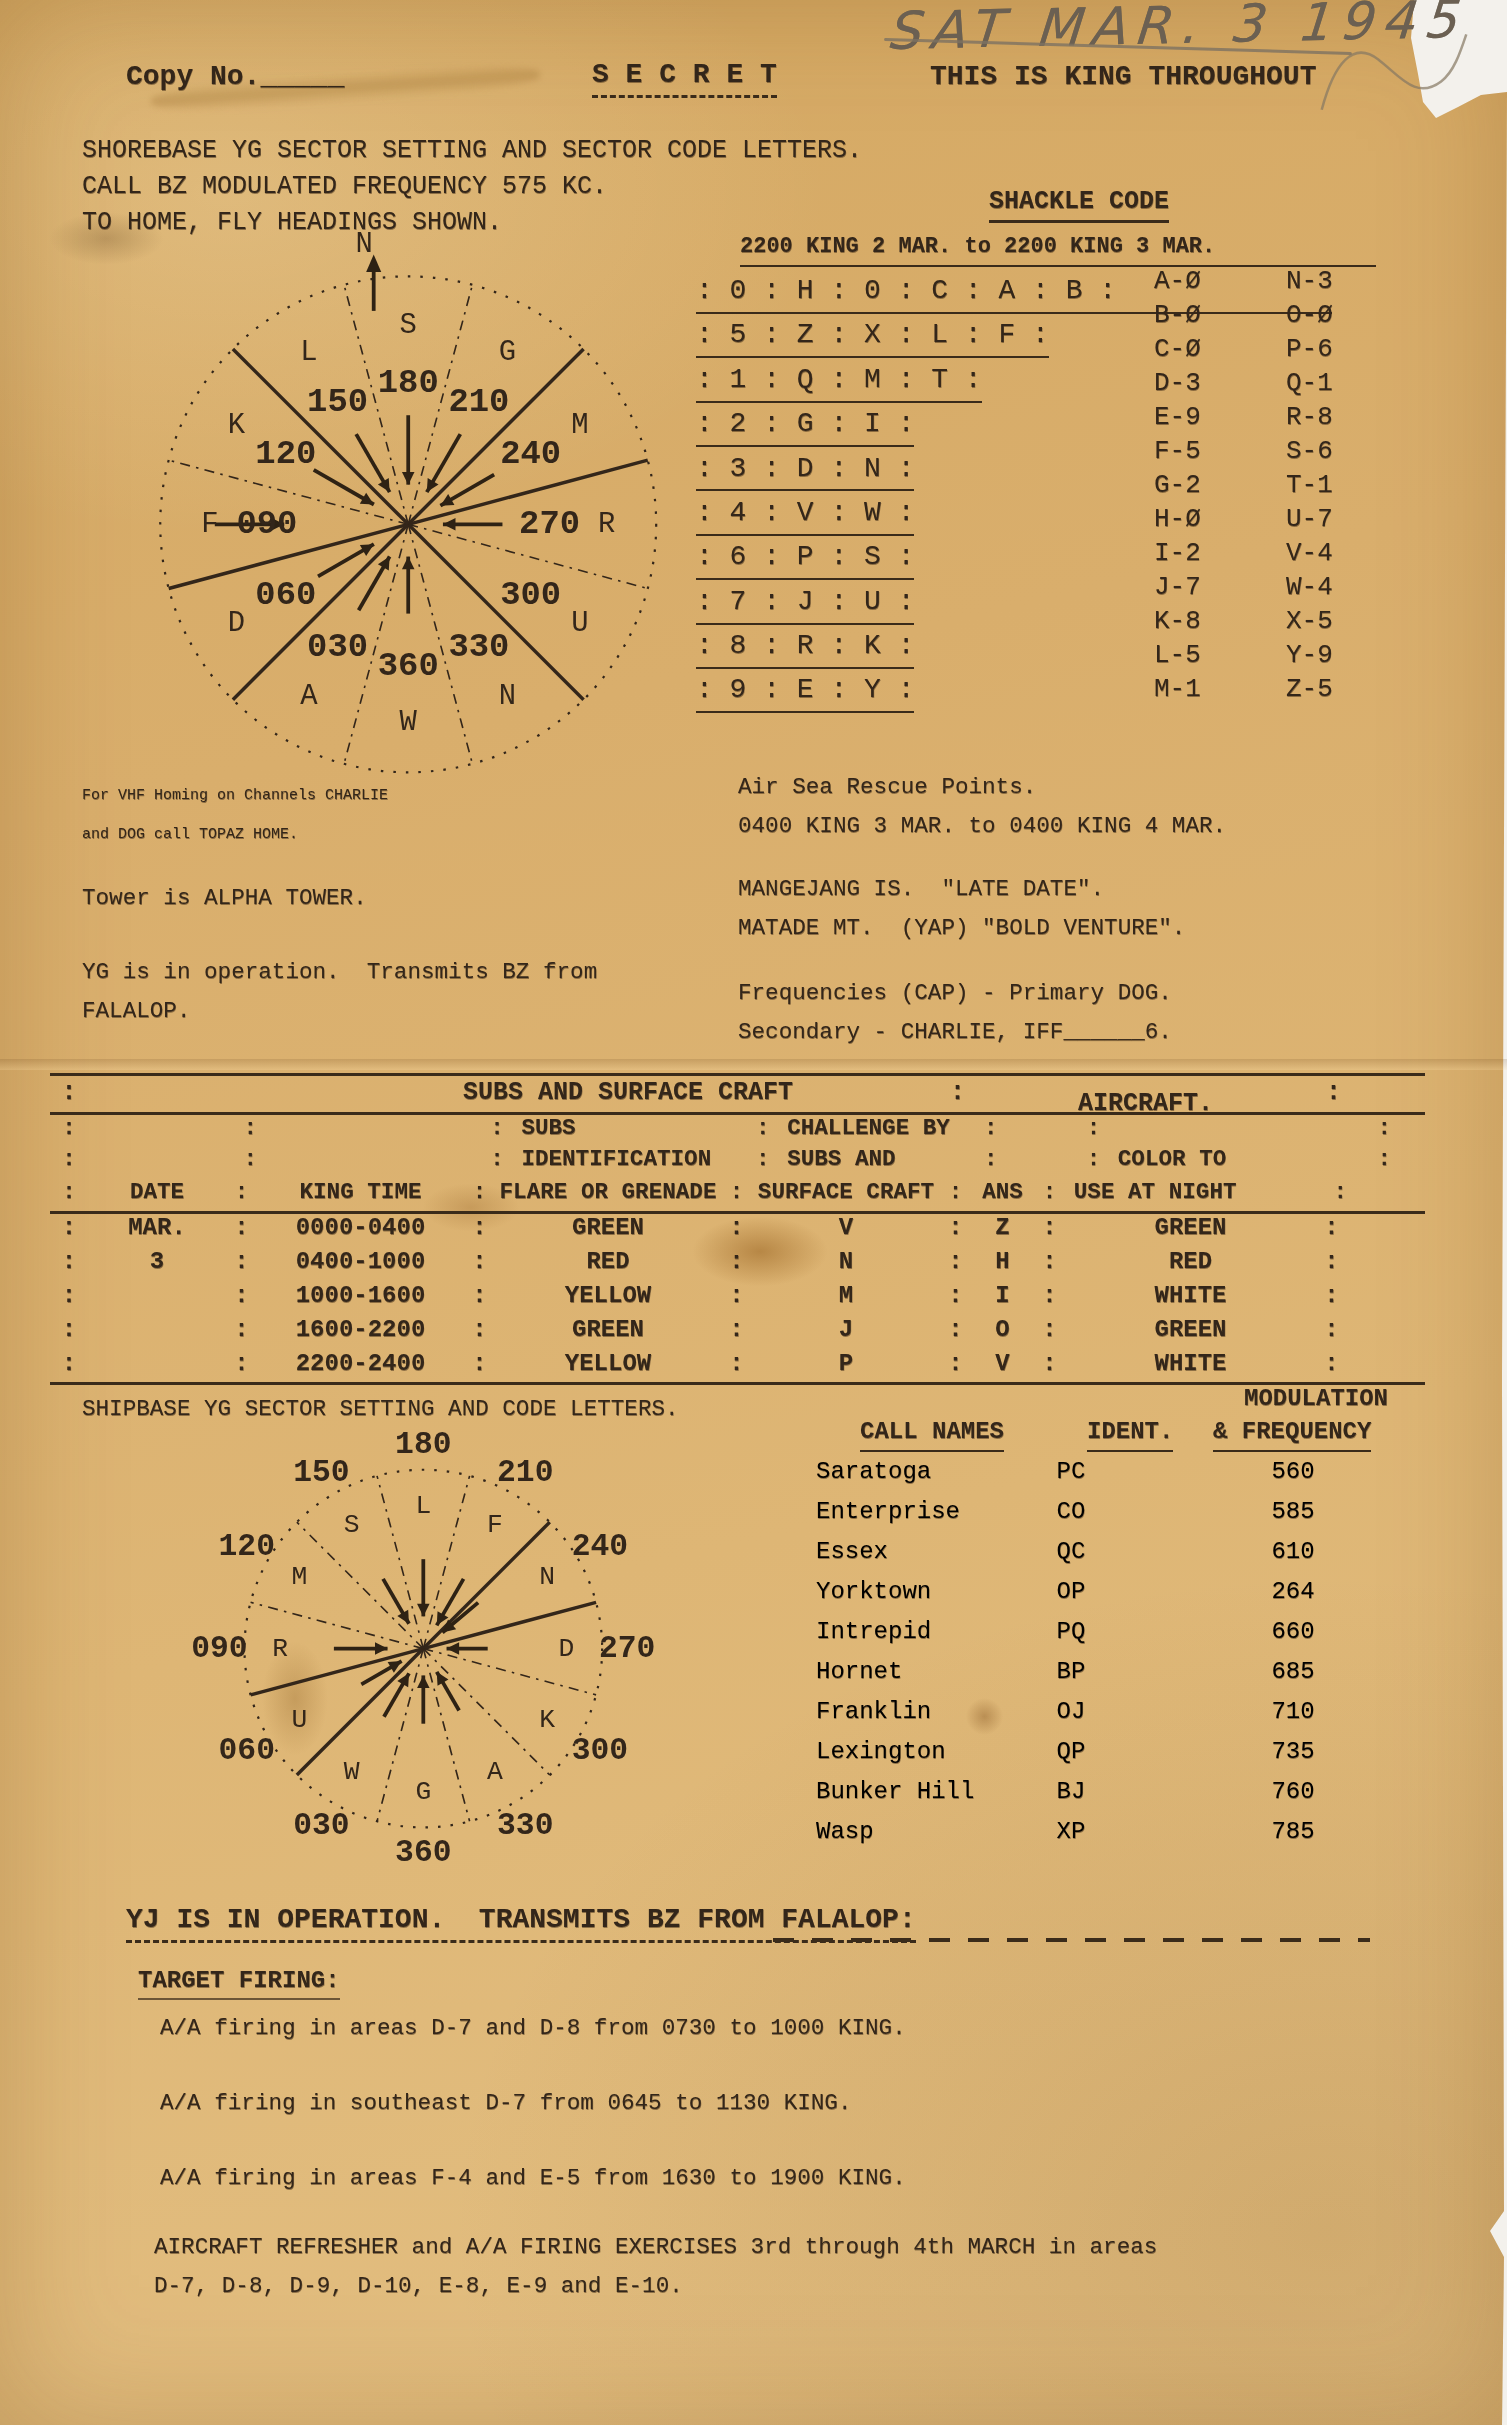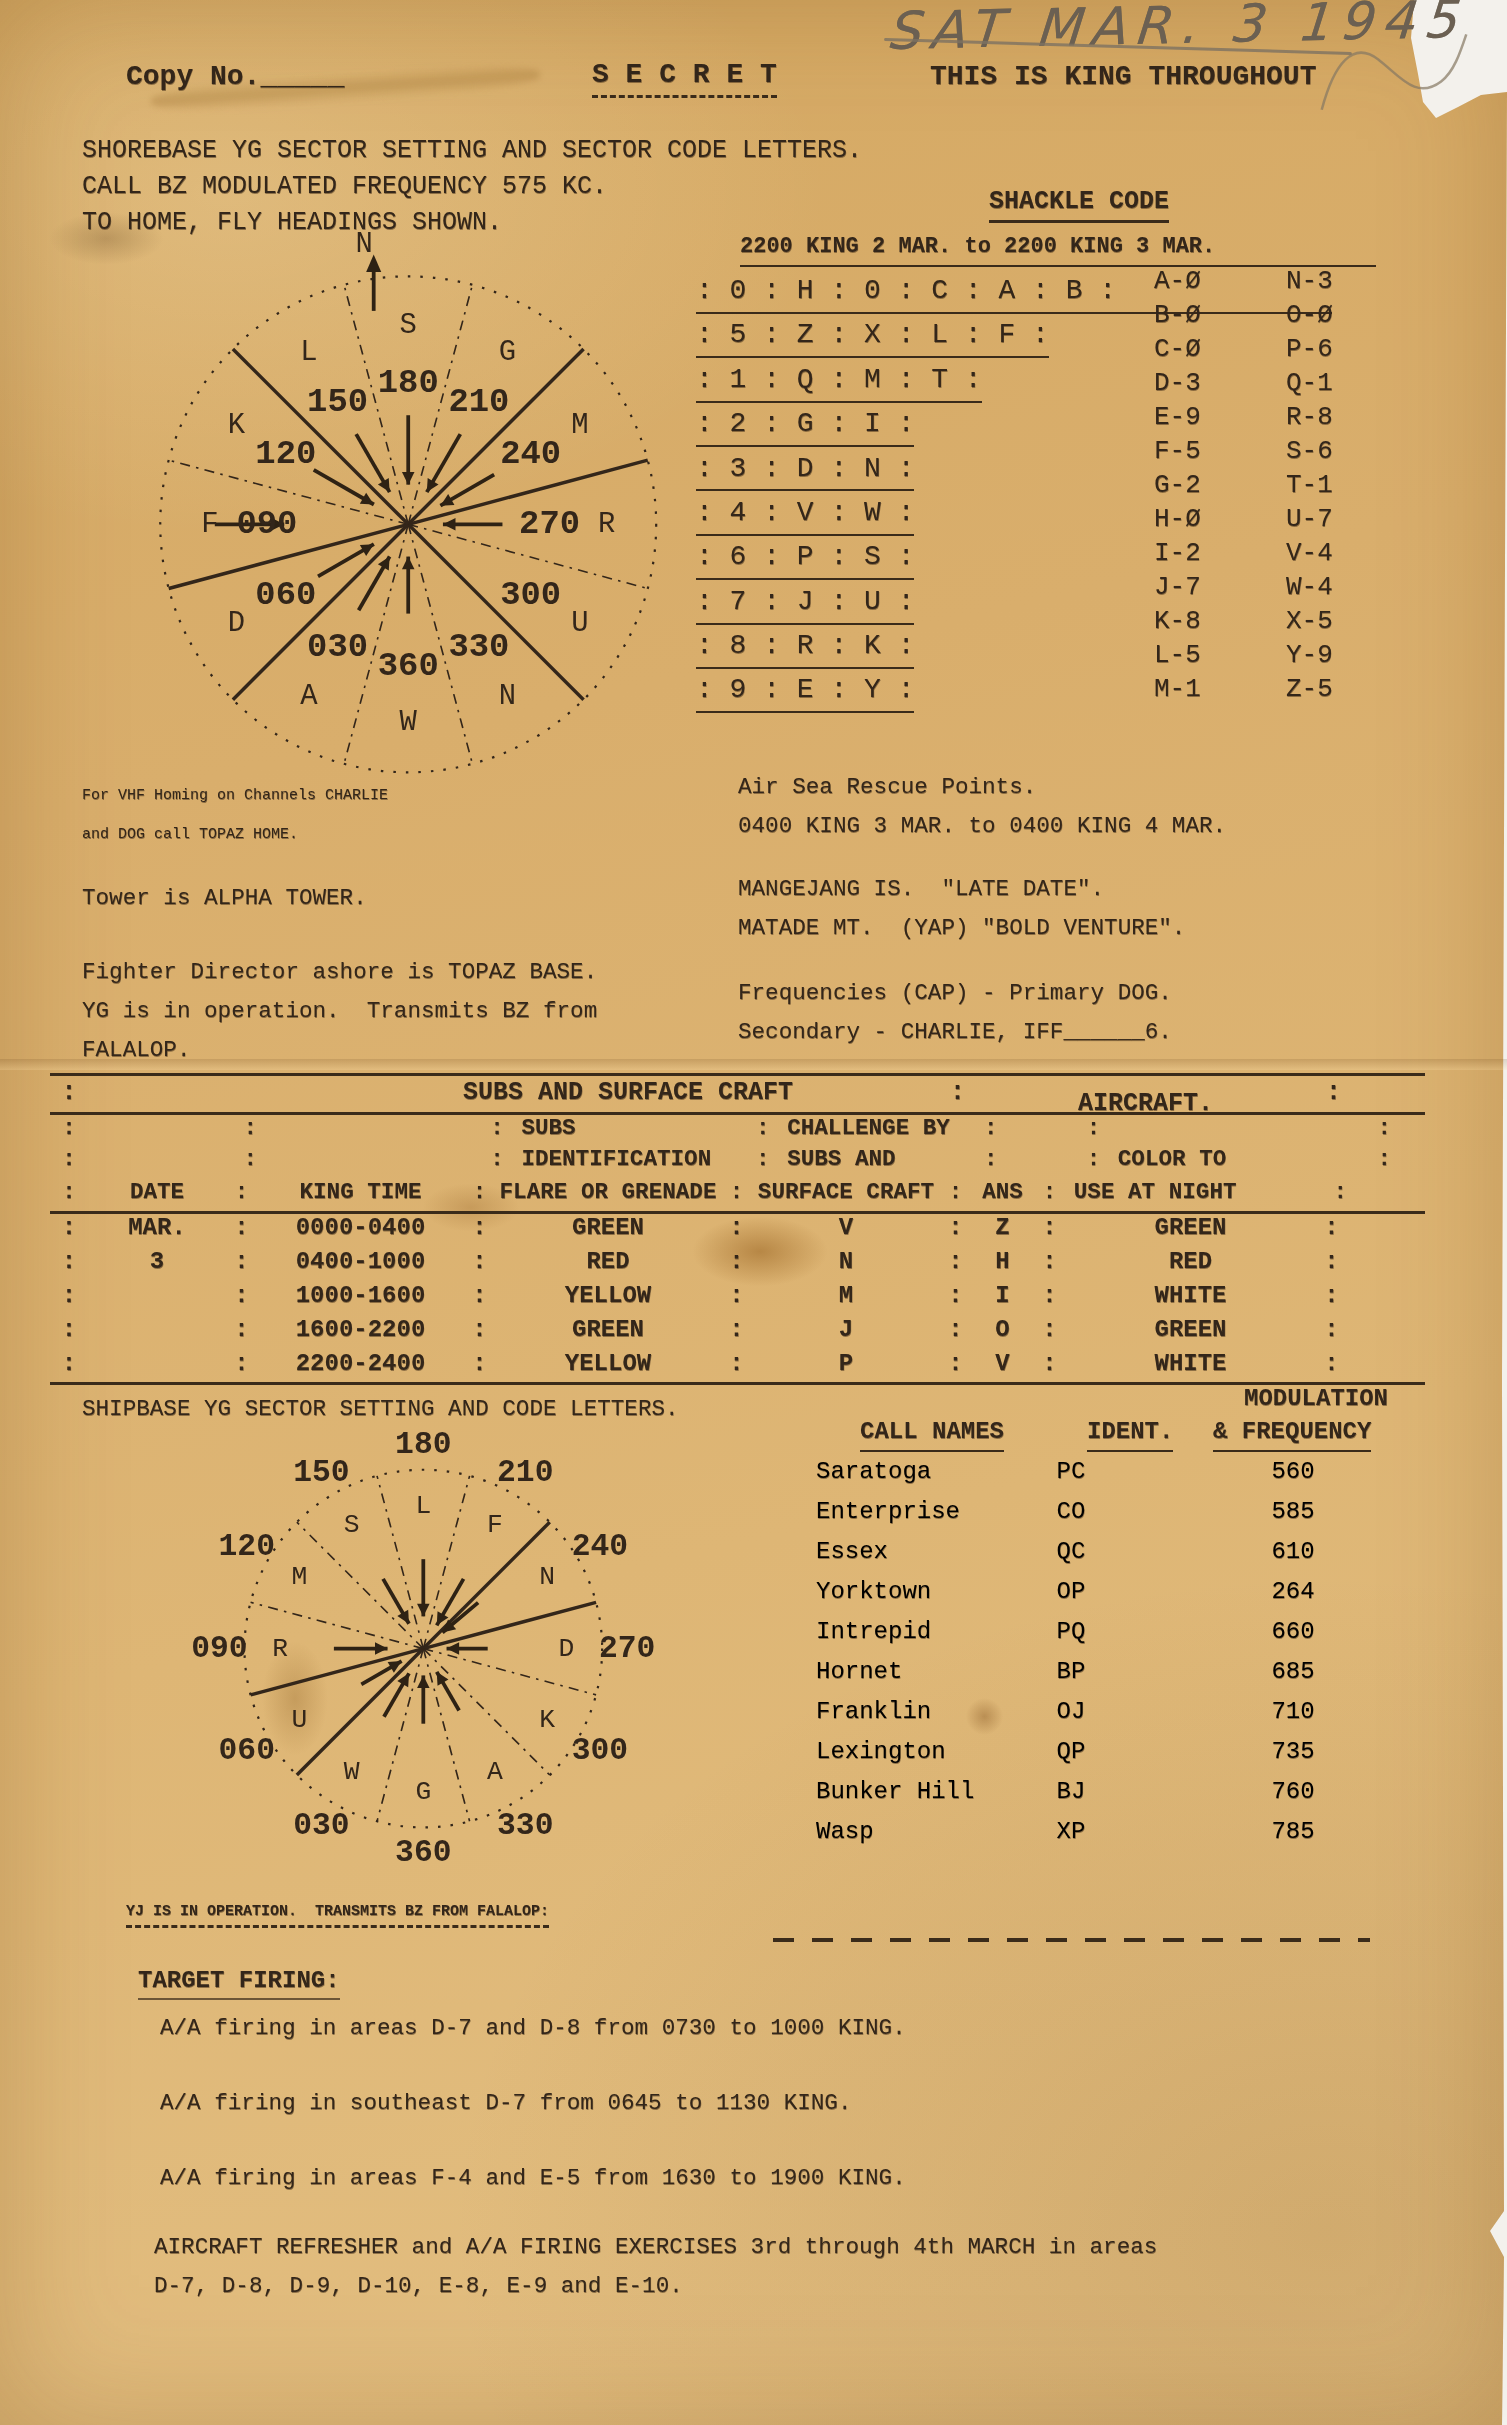--- a/index.html
+++ b/index.html
@@ -116,21 +116,21 @@
   </svg>
 
 <div class="type b ul2" style="left:945px;top:187px;font-size:25px;">SHACKLE CODE</div>
 <div class="type b" style="left:696px;top:234px;font-size:22px;width:636px;border-bottom:2.5px solid #3a2b1a;padding-bottom:5px;">2200 KING 2 MAR. to 2200 KING 3 MAR.</div>
 <div class="type" style="left:696px;top:274px;font-size:28px;"><div style="border-bottom: 2.5px solid rgb(58, 43, 26); padding-bottom: 4.4px; margin-bottom: 4.4px; width: fit-content; white-space: pre; min-width: 636px;">: 0 : H : 0 : C : A : B :</div><div style="border-bottom: 2.5px solid rgb(58, 43, 26); padding-bottom: 4.4px; margin-bottom: 4.4px; width: fit-content; white-space: pre;">: 5 : Z : X : L : F :</div><div style="border-bottom: 2.5px solid rgb(58, 43, 26); padding-bottom: 4.4px; margin-bottom: 4.4px; width: fit-content; white-space: pre;">: 1 : Q : M : T :</div><div style="border-bottom: 2.5px solid rgb(58, 43, 26); padding-bottom: 4.4px; margin-bottom: 4.4px; width: fit-content; white-space: pre;">: 2 : G : I :</div><div style="border-bottom: 2.5px solid rgb(58, 43, 26); padding-bottom: 4.4px; margin-bottom: 4.4px; width: fit-content; white-space: pre;">: 3 : D : N :</div><div style="border-bottom: 2.5px solid rgb(58, 43, 26); padding-bottom: 4.4px; margin-bottom: 4.4px; width: fit-content; white-space: pre;">: 4 : V : W :</div><div style="border-bottom: 2.5px solid rgb(58, 43, 26); padding-bottom: 4.4px; margin-bottom: 4.4px; width: fit-content; white-space: pre;">: 6 : P : S :</div><div style="border-bottom: 2.5px solid rgb(58, 43, 26); padding-bottom: 4.4px; margin-bottom: 4.4px; width: fit-content; white-space: pre;">: 7 : J : U :</div><div style="border-bottom: 2.5px solid rgb(58, 43, 26); padding-bottom: 4.4px; margin-bottom: 4.4px; width: fit-content; white-space: pre;">: 8 : R : K :</div><div style="border-bottom: 2.5px solid rgb(58, 43, 26); padding-bottom: 4.4px; margin-bottom: 4.4px; width: fit-content; white-space: pre;">: 9 : E : Y :</div></div>
 <div class="type" style="left:1154px;top:264px;font-size:26px;line-height:34px;"><div class="line">A-Ø</div><div class="line">B-Ø</div><div class="line">C-Ø</div><div class="line">D-3</div><div class="line">E-9</div><div class="line">F-5</div><div class="line">G-2</div><div class="line">H-Ø</div><div class="line">I-2</div><div class="line">J-7</div><div class="line">K-8</div><div class="line">L-5</div><div class="line">M-1</div></div>
 <div class="type" style="left:1286px;top:264px;font-size:26px;line-height:34px;"><div class="line">N-3</div><div class="line">O-Ø</div><div class="line">P-6</div><div class="line">Q-1</div><div class="line">R-8</div><div class="line">S-6</div><div class="line">T-1</div><div class="line">U-7</div><div class="line">V-4</div><div class="line">W-4</div><div class="line">X-5</div><div class="line">Y-9</div><div class="line">Z-5</div></div>
 
 <div class="type" style="left:82px;top:776px;font-size:15px;line-height:39px;"><div class="line">For VHF Homing on Channels CHARLIE</div><div class="line">and DOG call TOPAZ HOME.</div></div>
 <div class="type" style="left:82px;top:879px;font-size:22.6px;line-height:39px;"><div class="line">Tower is ALPHA TOWER.</div></div>
-<div class="type" style="left:82px;top:953px;font-size:22.6px;line-height:39px;"><div class="line">Fighter Director ashore is TOPAZ BASE.</div><div class="line">YG is in operation.  Transmits BZ from</div><div class="line">FALALOP.</div></div>
+<div class="type" style="left:82px;top:953px;font-size:22.6px;line-height:39px;"><div class="line">YG is in operation.  Transmits BZ from</div><div class="line">FALALOP.</div></div>
 <div class="type" style="left:738px;top:768px;font-size:22.6px;line-height:39px;"><div class="line">Air Sea Rescue Points.</div><div class="line">0400 KING 3 MAR. to 0400 KING 4 MAR.</div></div>
 <div class="type" style="left:738px;top:870px;font-size:22.6px;line-height:39px;"><div class="line">MANGEJANG IS.  "LATE DATE".</div><div class="line">MATADE MT.  (YAP) "BOLD VENTURE".</div></div>
 <div class="type" style="left:738px;top:974px;font-size:22.6px;line-height:39px;"><div class="line">Frequencies (CAP) - Primary DOG.</div><div class="line">Secondary - CHARLIE, IFF______6.</div></div>
 
 <div style="position:absolute;left:50px;top:1073px;width:1375px;color:#33261a;text-shadow:0.4px 0.6px 0.4px rgba(60,40,20,.5);">
     <div class="hr" style="top: 0px; width: 1375px; height: 2.5px;"></div>
     <div class="ct-row" style="height: 39px; font-size: 25px; font-weight: bold;">
       <span class="ct-cell" style="width: 38px; text-align: center;">:</span>
       <span class="ct-cell" style="width: 854px; text-align: center; text-indent: 226px;">SUBS AND SURFACE CRAFT</span>
       <span class="ct-cell" style="width: 31px; text-align: center;">:</span>
@@ -333,21 +333,21 @@
     <div style="position: relative; height: 40px; white-space: pre;"><span>Essex</span><span style="position: absolute; left: 214px; width: 82px; text-align: center;">QC</span><span style="position: absolute; left: 433px; width: 88px; text-align: center;">610</span></div>
     <div style="position: relative; height: 40px; white-space: pre;"><span>Yorktown</span><span style="position: absolute; left: 214px; width: 82px; text-align: center;">OP</span><span style="position: absolute; left: 433px; width: 88px; text-align: center;">264</span></div>
     <div style="position: relative; height: 40px; white-space: pre;"><span>Intrepid</span><span style="position: absolute; left: 214px; width: 82px; text-align: center;">PQ</span><span style="position: absolute; left: 433px; width: 88px; text-align: center;">660</span></div>
     <div style="position: relative; height: 40px; white-space: pre;"><span>Hornet</span><span style="position: absolute; left: 214px; width: 82px; text-align: center;">BP</span><span style="position: absolute; left: 433px; width: 88px; text-align: center;">685</span></div>
     <div style="position: relative; height: 40px; white-space: pre;"><span>Franklin</span><span style="position: absolute; left: 214px; width: 82px; text-align: center;">OJ</span><span style="position: absolute; left: 433px; width: 88px; text-align: center;">710</span></div>
     <div style="position: relative; height: 40px; white-space: pre;"><span>Lexington</span><span style="position: absolute; left: 214px; width: 82px; text-align: center;">QP</span><span style="position: absolute; left: 433px; width: 88px; text-align: center;">735</span></div>
     <div style="position: relative; height: 40px; white-space: pre;"><span>Bunker Hill</span><span style="position: absolute; left: 214px; width: 82px; text-align: center;">BJ</span><span style="position: absolute; left: 433px; width: 88px; text-align: center;">760</span></div>
     <div style="position: relative; height: 40px; white-space: pre;"><span>Wasp</span><span style="position: absolute; left: 214px; width: 82px; text-align: center;">XP</span><span style="position: absolute; left: 433px; width: 88px; text-align: center;">785</span></div>
   </div>
 
-<div class="type b uldash" style="left:82px;top:1903px;font-size:15px;">YJ IS IN OPERATION.  TRANSMITS BZ FROM FALALOP:</div>
+<div class="type b uldash" style="left:82px;top:1903px;font-size:28px;">YJ IS IN OPERATION.  TRANSMITS BZ FROM FALALOP:</div>
 <div class="dashline" style="left:773px;top:1938px;width:597px;"></div>
 <div class="type b" style="left:94px;top:1967px;font-size:24px;border-bottom:2.5px solid rgba(58,43,26,.7);padding-bottom:2.5px;">TARGET FIRING:</div>
 <div style="position:absolute;left:160px;top:2015px;">
     <div class="line" style="font-size: 22.6px; color: rgb(51, 38, 26); text-shadow: rgba(60, 40, 20, 0.5) 0.4px 0.6px 0.4px; margin-bottom: 49px; white-space: pre;">A/A firing in areas D-7 and D-8 from 0730 to 1000 KING.</div>
     <div class="line" style="font-size: 22.6px; color: rgb(51, 38, 26); text-shadow: rgba(60, 40, 20, 0.5) 0.4px 0.6px 0.4px; margin-bottom: 49px; white-space: pre;">A/A firing in southeast D-7 from 0645 to 1130 KING.</div>
     <div class="line" style="font-size: 22.6px; color: rgb(51, 38, 26); text-shadow: rgba(60, 40, 20, 0.5) 0.4px 0.6px 0.4px; margin-bottom: 49px; white-space: pre;">A/A firing in areas F-4 and E-5 from 1630 to 1900 KING.</div>
   </div>
 <div class="type" style="left:154px;top:2228px;font-size:22.6px;line-height:39px;"><div class="line">AIRCRAFT REFRESHER and A/A FIRING EXERCISES 3rd through 4th MARCH in areas</div><div class="line">D-7, D-8, D-9, D-10, E-8, E-9 and E-10.</div></div>
 
 

